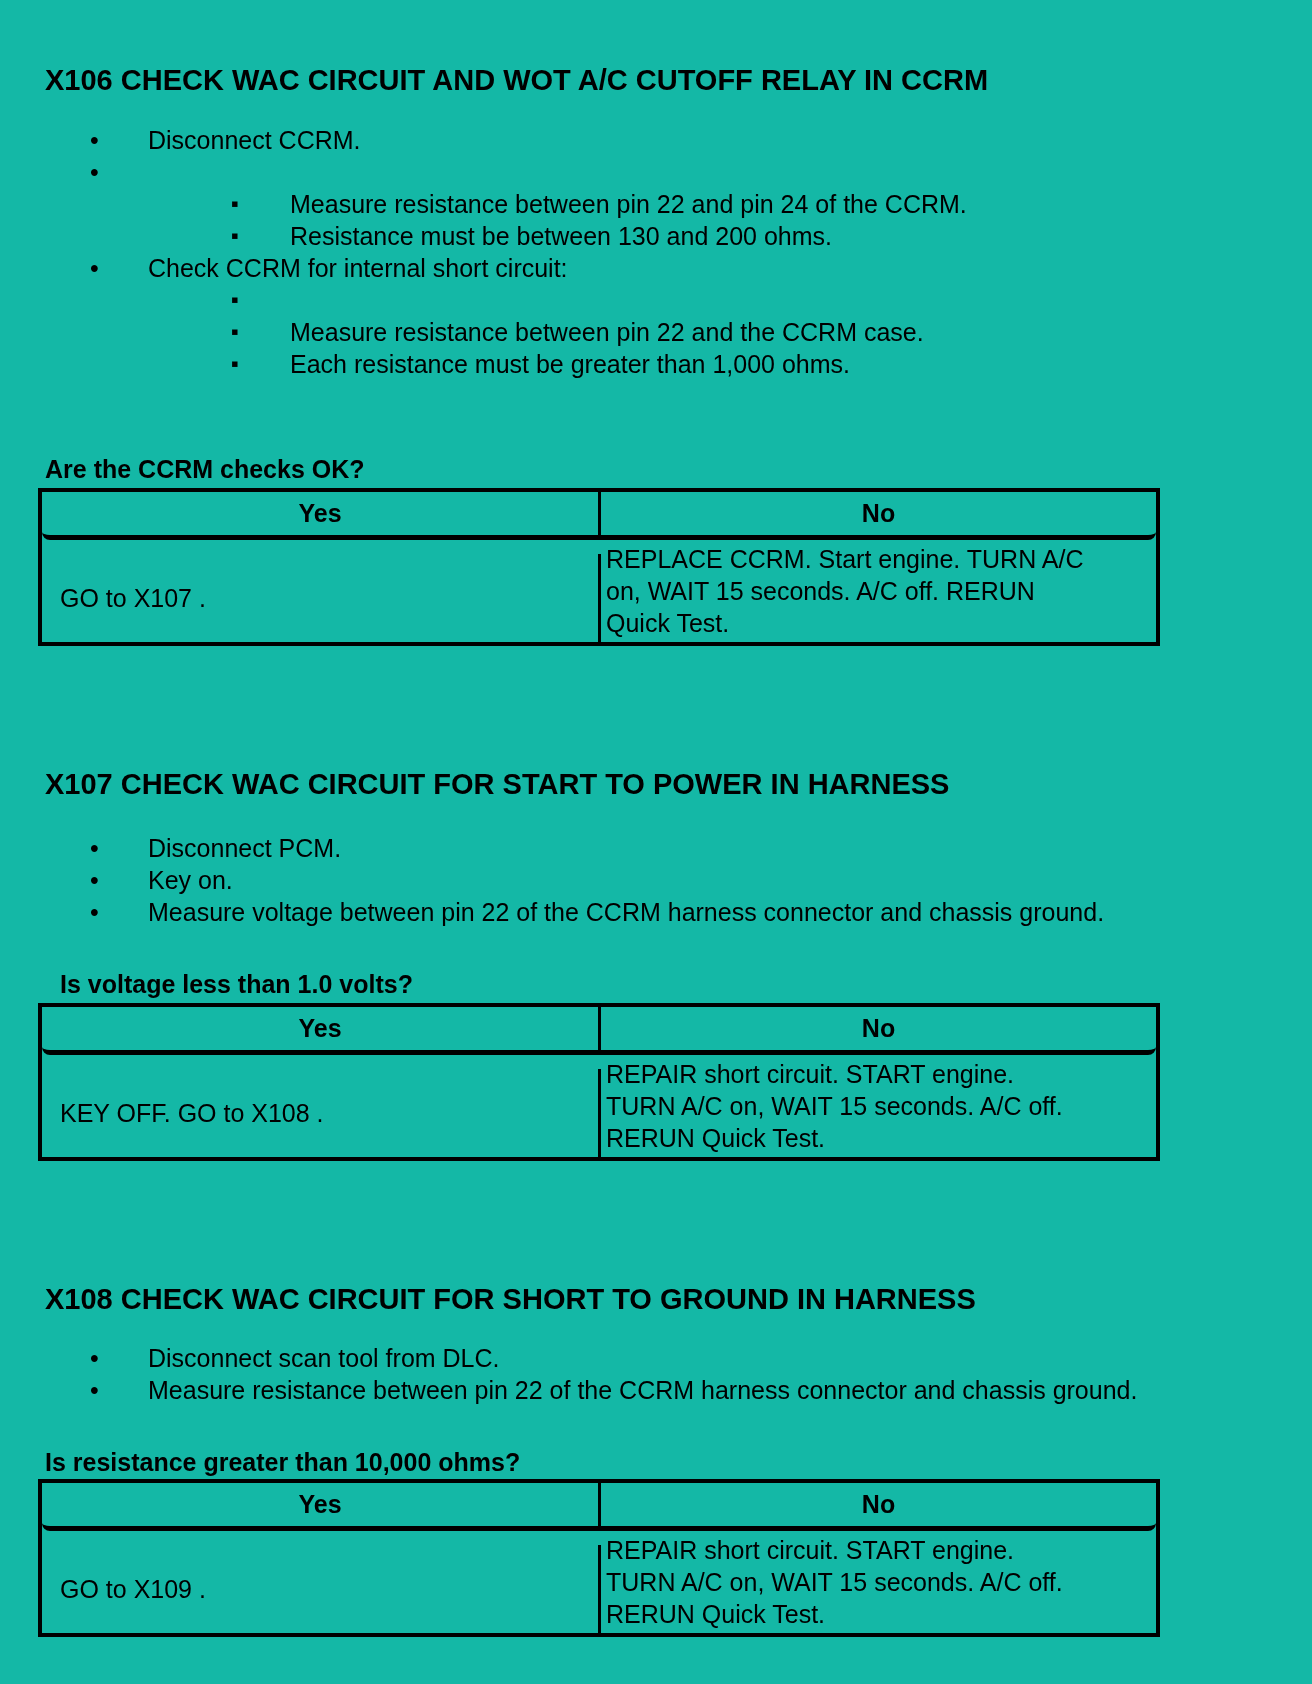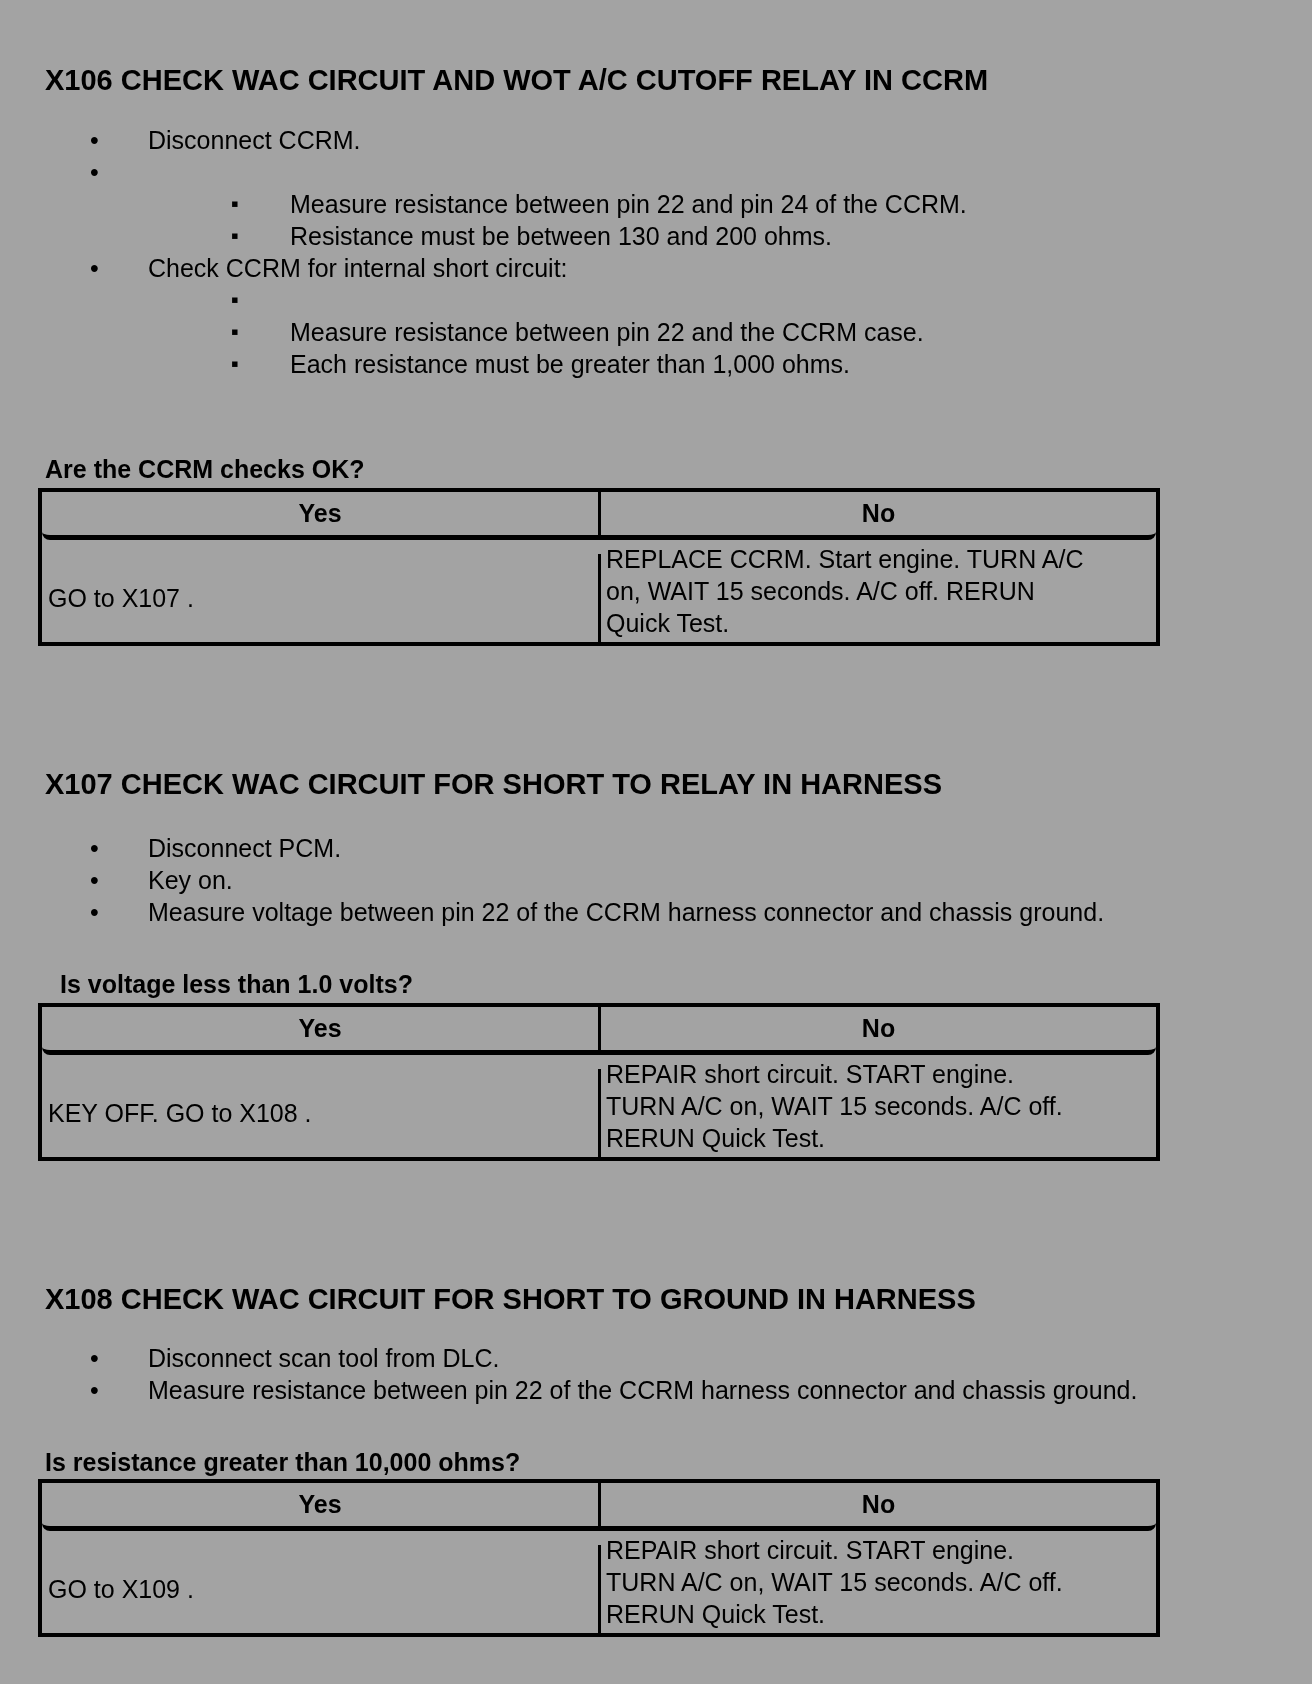--- a/index.html
+++ b/index.html
@@ -1,20 +1,20 @@
 <!DOCTYPE html>
 <html><head>
 <meta charset="utf-8">
 <style>
   html,body { margin:0; padding:0; background:#ffffff; }
   * { box-sizing:border-box; }
   .page {
     position:relative;
     width:1312px; height:1684px;
-    background:#a3a3a3;
+    background:#14b8a6;
     color:#000000;
     font-family:"Liberation Sans","DejaVu Sans",sans-serif;
     overflow:hidden;
   }
   .sec-title {
     position:absolute; left:45px;
     font-size:29px; font-weight:bold;
     line-height:1.15; white-space:nowrap;
   }
   .bullets { position:absolute; left:0; width:1300px; }
@@ -33,21 +33,21 @@
     position:absolute; left:38px; width:1122px;
     border:4px solid #000000;
     font-size:25px;
   }
   .yn-header { display:flex; height:48px; border-bottom:5px solid #000000; font-weight:bold;border-radius:8px; }
   .yn-header .hcell { display:flex; align-items:center; justify-content:center; }
   .hcell.yes-col { width:559px; flex:0 0 559px; border-right:3px solid #000000; }
   .hcell.no-col  { flex:1; }
   .yn-body { display:flex; height:102px; }
   .bcell { display:flex; align-items:center; line-height:32px; }
-  .bcell.yes-col { width:559px; flex:0 0 559px; border-right:3px solid #000000; padding-left:6px;margin-top:14px; }
+  .bcell.yes-col { width:559px; flex:0 0 559px; border-right:3px solid #000000; padding-left:18px;margin-top:14px; }
   .bcell.no-col  { flex:1; padding-left:5px; white-space:pre;border-radius:22px; }
 </style>
 </head>
 <body>
 
 <div class="page">
 
   <h1 class="sec-title" style="top:45px;">X106 CHECK WAC CIRCUIT AND WOT A/C CUTOFF RELAY IN CCRM</h1>
 
   <div class="bullets" style="top:124px;">
@@ -91,21 +91,21 @@
       <div class="hcell no-col">No</div>
     </div>
     <div class="yn-body">
       <div class="bcell yes-col">GO to X107 .</div>
       <div class="bcell no-col">REPLACE CCRM. Start engine. TURN A/C
 on, WAIT 15 seconds. A/C off. RERUN
 Quick Test.</div>
     </div>
   </div>
 
-  <h1 class="sec-title" style="top:749px;">X107 CHECK WAC CIRCUIT FOR SHORT TO RELAY IN HARNESS</h1>
+  <h1 class="sec-title" style="top:749px;">X107 CHECK WAC CIRCUIT FOR START TO POWER IN HARNESS</h1>
 
   <div class="bullets" style="top:832px;">
     <div class="li lvl1">
       <span class="marker">•</span>
       <span class="li-text">Disconnect PCM.</span>
     </div>
     <div class="li lvl1">
       <span class="marker">•</span>
       <span class="li-text">Key on.</span>
     </div>

